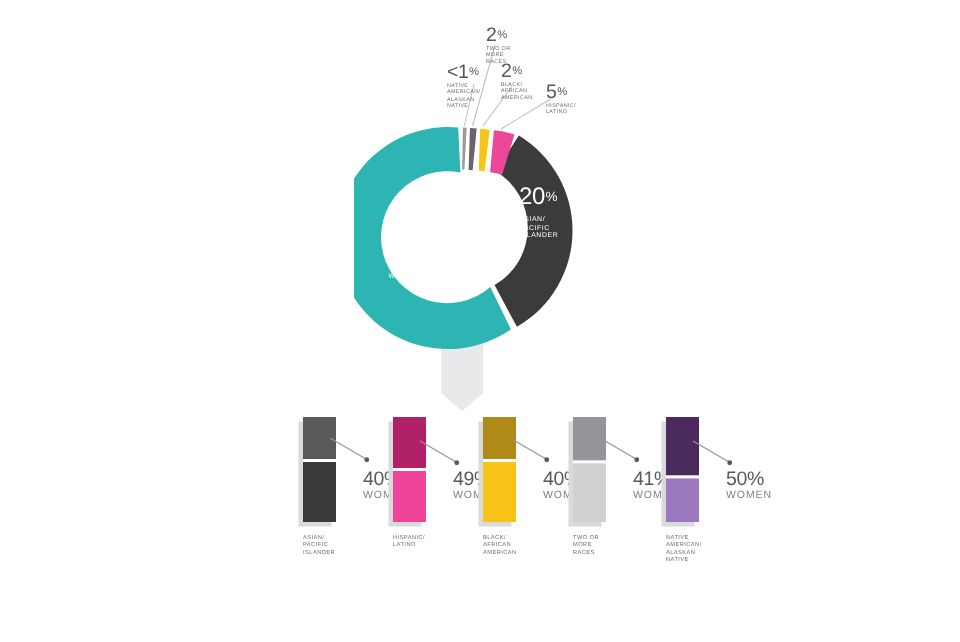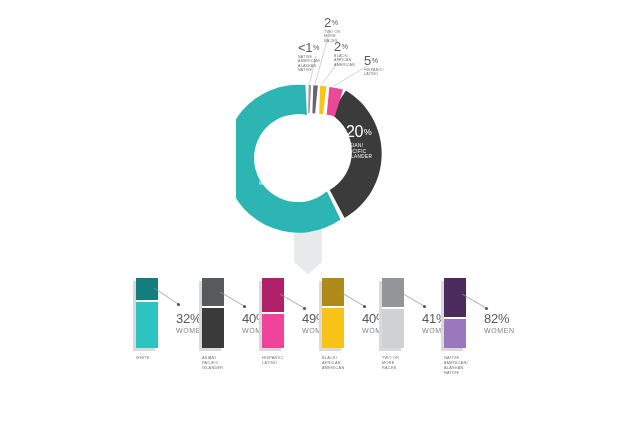--- a/index.html
+++ b/index.html
@@ -289,39 +289,20 @@
         <div>ASIAN/</div>
         <div>PACIFIC</div>
         <div>ISLANDER</div>
       </div>
     </div>
 
   </div>
 
   <div id="bars-section">
 
-    <div class="bar-group" style="left:136px;">
-      <div class="bar-stack">
-        <div class="bar-shadow"></div>
-        <div class="bar-top" style="height:22.4px; background:#137e7d;"></div>
-        <div class="bar-gap" style="top:22.4px;"></div>
-        <div class="bar-bottom" style="height:45.6px; background:#2cc3c0;"></div>
-      </div>
-      <svg class="leader" viewBox="0 0 40 32">
-        <line x1="0" y1="4" x2="24" y2="20" stroke="#939598" stroke-width="0.8"></line>
-        <circle cx="24.5" cy="20.5" r="1.6" fill="#58595b"></circle>
-      </svg>
-      <div class="bar-val">
-        <span class="num">32%</span>
-        <span class="wlab">WOMEN</span>
-      </div>
-      <div class="bar-name">
-        <div>WHITE</div>
-      </div>
-    </div>
 
     <div class="bar-group" style="left:202px;">
       <div class="bar-stack">
         <div class="bar-shadow"></div>
         <div class="bar-top" style="height:28px; background:#58595b;"></div>
         <div class="bar-gap" style="top:28px;"></div>
         <div class="bar-bottom" style="height:40px; background:#3a3a3a;"></div>
       </div>
       <svg class="leader" viewBox="0 0 40 32">
         <line x1="0" y1="8" x2="24" y2="22" stroke="#939598" stroke-width="0.8"></line>
@@ -408,21 +389,21 @@
         <div class="bar-shadow"></div>
         <div class="bar-top" style="height:39.2px; background:#4b2a5e;"></div>
         <div class="bar-gap" style="top:39.2px;"></div>
         <div class="bar-bottom" style="height:28.8px; background:#9b78bd;"></div>
       </div>
       <svg class="leader" viewBox="0 0 40 32">
         <line x1="0" y1="10" x2="24" y2="24" stroke="#939598" stroke-width="0.8"></line>
         <circle cx="24.5" cy="24.5" r="1.6" fill="#58595b"></circle>
       </svg>
       <div class="bar-val">
-        <span class="num">82%</span>
+        <span class="num">50%</span>
         <span class="wlab">WOMEN</span>
       </div>
       <div class="bar-name">
         <div>NATIVE</div>
         <div>AMERICAN/</div>
         <div>ALASKAN</div>
         <div>NATIVE</div>
       </div>
     </div>
 

